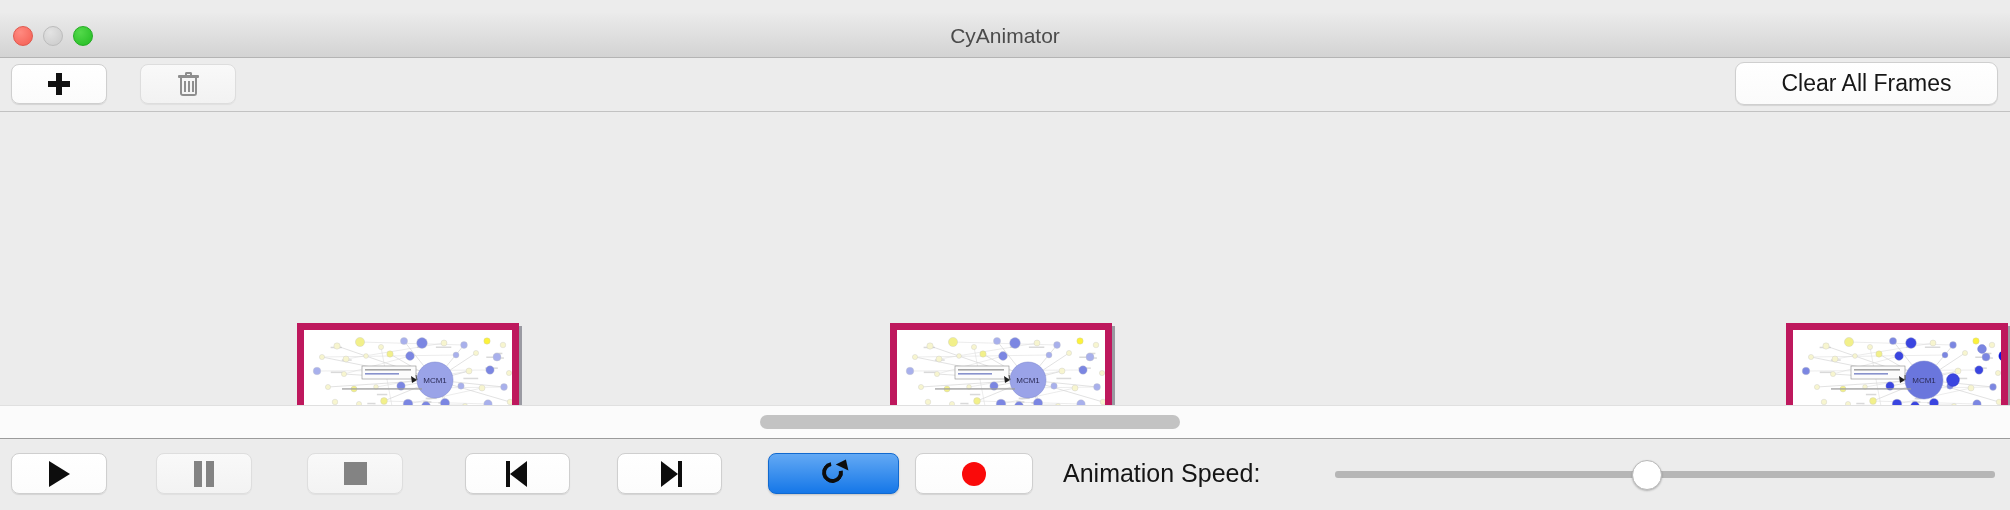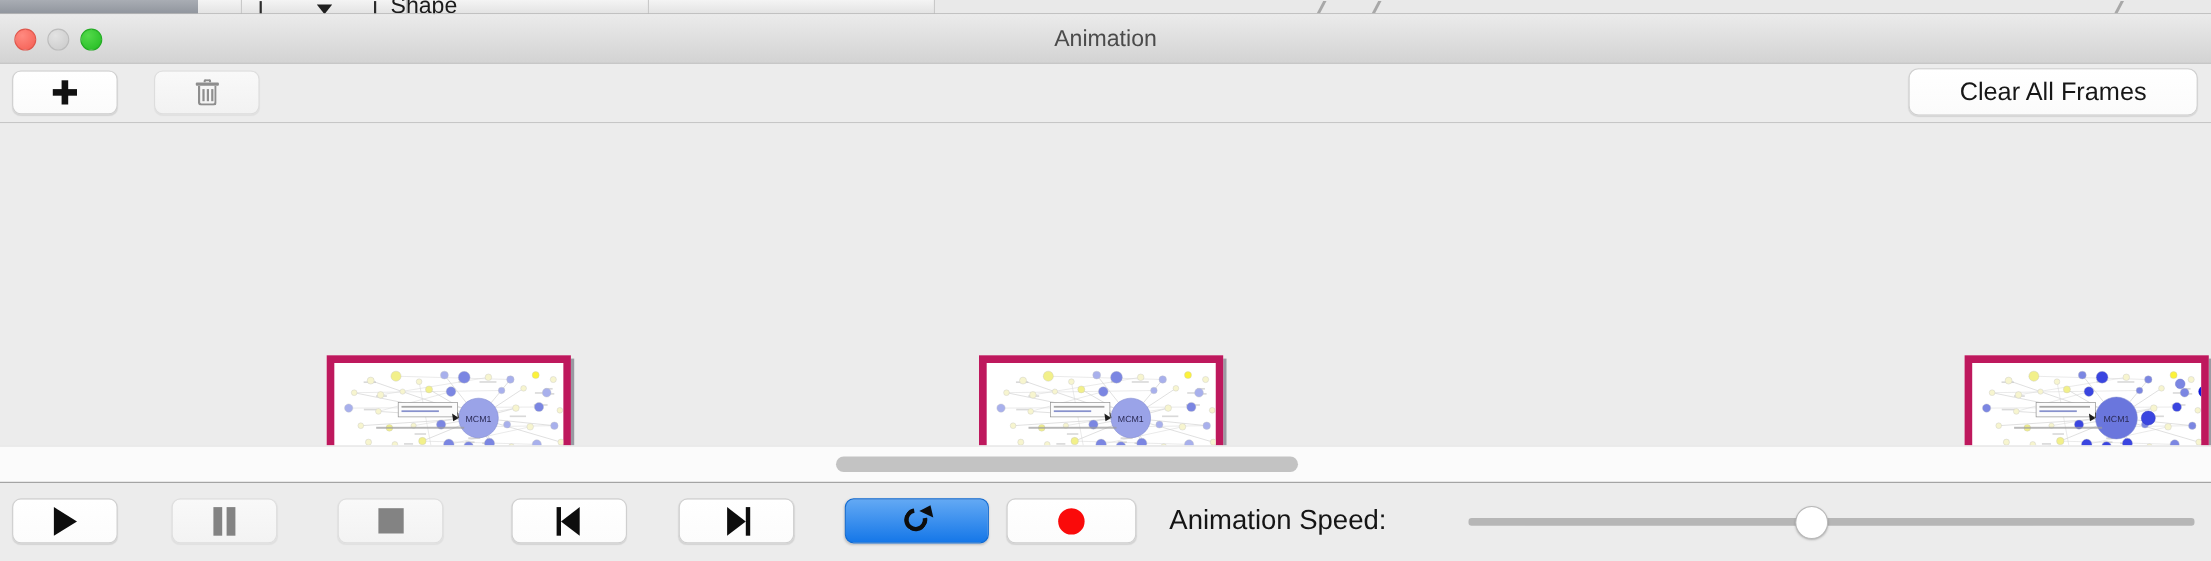--- a/index.html
+++ b/index.html
@@ -316,43 +316,28 @@
     background: #ffffff;
     border: 1px solid #b9b9b9;
     box-shadow: 0 1px 2px rgba(0,0,0,0.25);
   }
 </style>
 </head>
 <body>
 
 <div id="app">
 
-  <div class="bg-strip">
-    <div class="bgdark"></div>
-    <div class="bgbar" style="left:180px;width:40px;"></div>
-    <div class="bgbar" style="left:220px;width:150px;"></div>
-    <div class="bgbar" style="left:370px;width:220px;"></div>
-    <div class="bgbar" style="left:590px;width:260px;"></div>
-    <div class="bgtick" style="left:236px;"></div>
-    <div class="bgcaret" style="left:288px;"></div>
-    <div class="bgtick" style="left:340px;"></div>
-    <div class="bgtext" style="left:355px;">Shape</div>
-    <div class="bgslash" style="left:1200px;"></div>
-    <div class="bgslash" style="left:1250px;"></div>
-    <div class="bgslash" style="left:1925px;"></div>
-    <div class="bgline"></div>
-  </div>
 
   <div class="titlebar">
     <div class="lights">
       <div class="light close"></div>
       <div class="light min"></div>
       <div class="light zoom"></div>
     </div>
-    <div class="title-text">Animation</div>
+    <div class="title-text">CyAnimator</div>
   </div>
 
   <div class="toolbar">
     <div class="btn btn-add">
       <div class="plus-icon"></div>
     </div>
     <div class="btn btn-del disabled">
       <div class="trash-icon">
         <div class="handle"></div>
         <div class="lid"></div>

